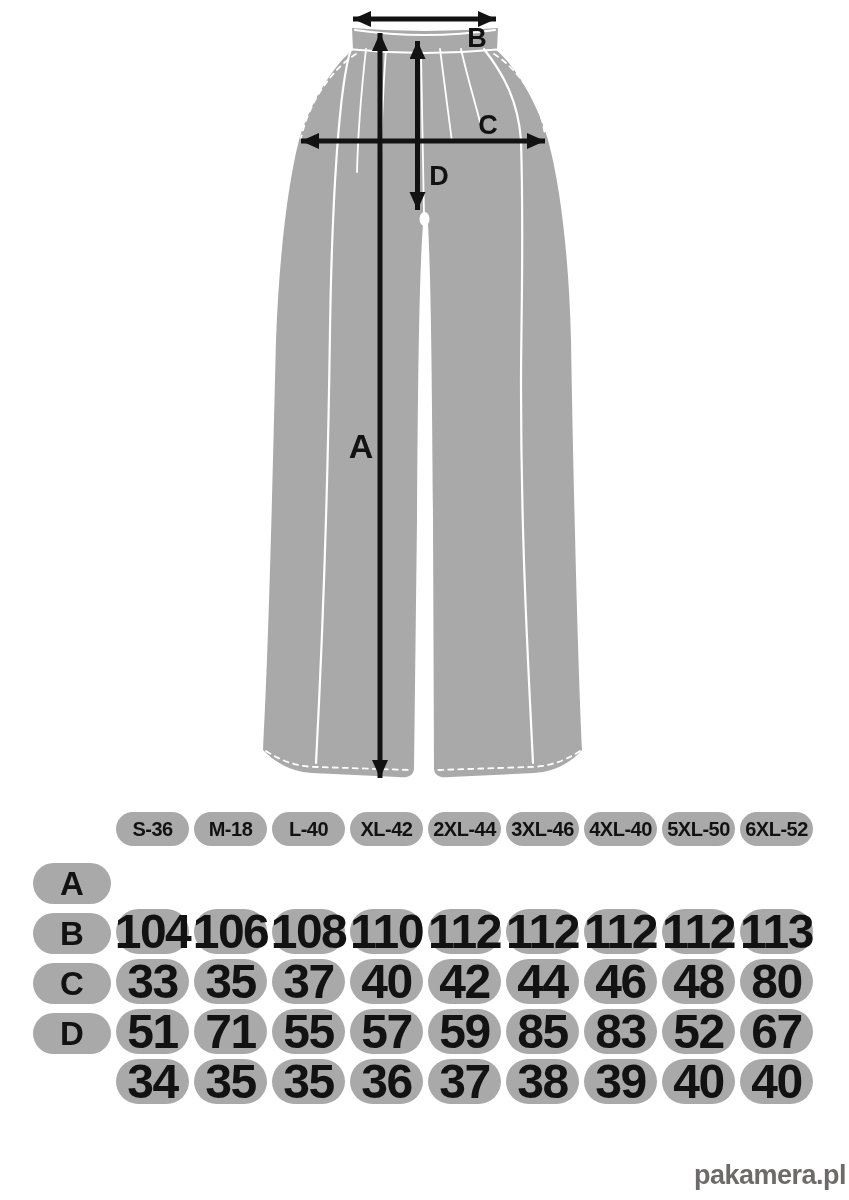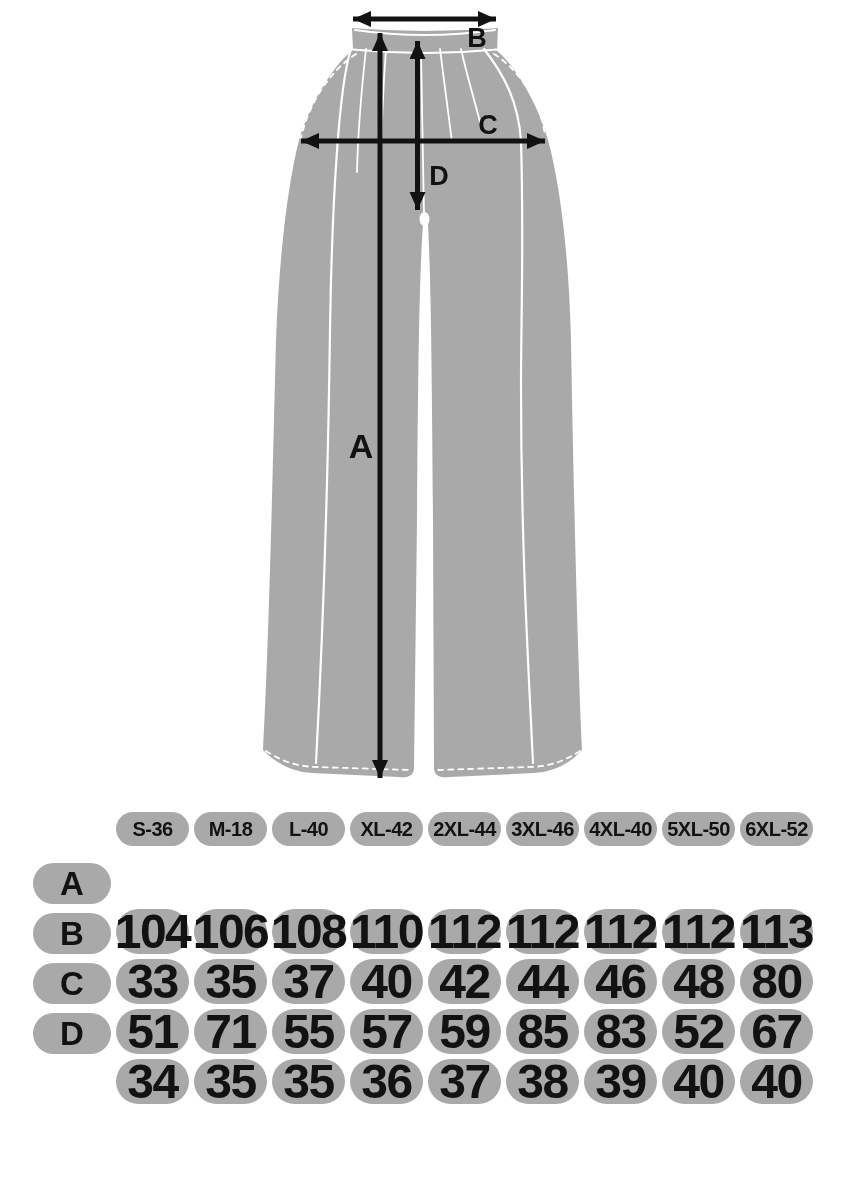--- a/index.html
+++ b/index.html
@@ -184,14 +184,15 @@
       <div class="vcell">36</div>
       <div class="vcell">37</div>
       <div class="vcell">38</div>
       <div class="vcell">39</div>
       <div class="vcell">40</div>
       <div class="vcell">40</div>
     </div>
 
   </div>
 
+  <div class="footer-logo">pakamera.pl</div>
 
 </div>
 
 </body></html>

